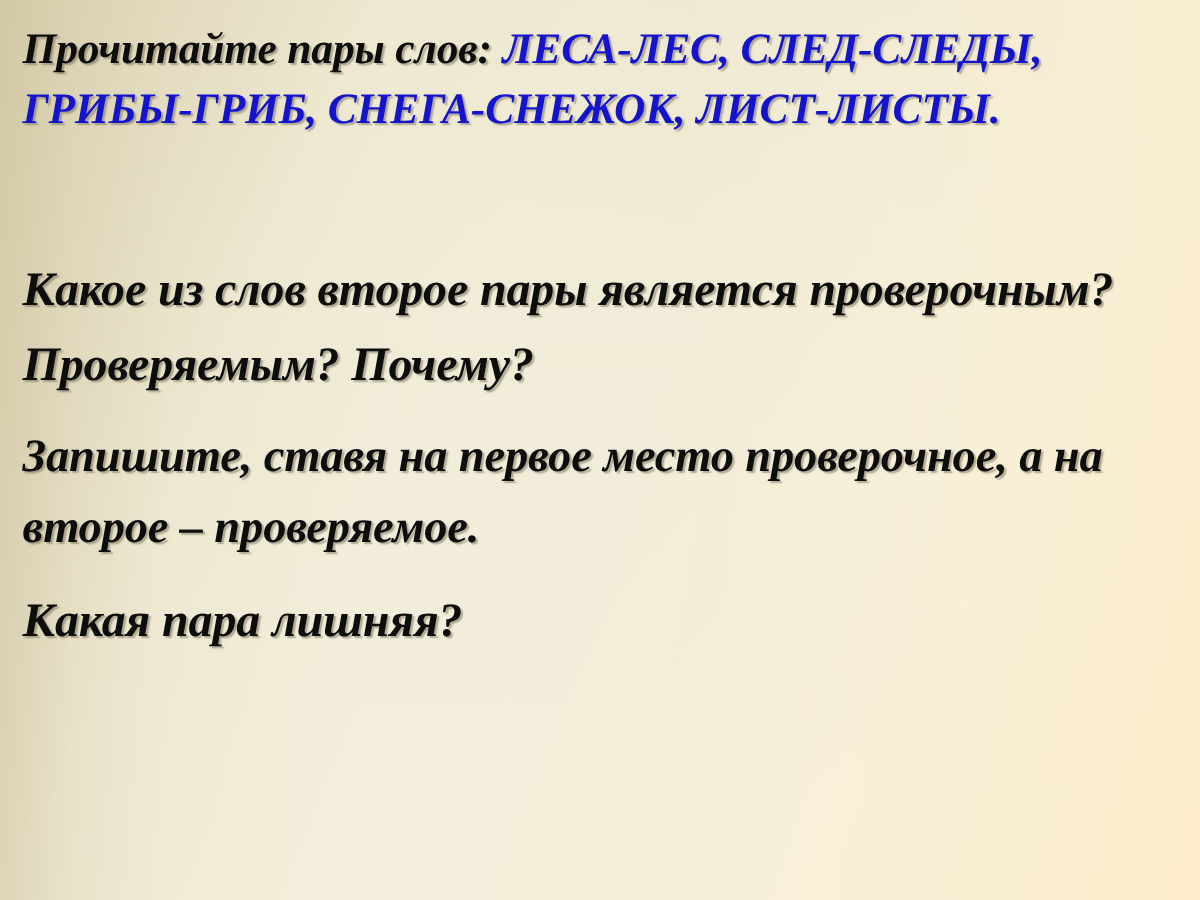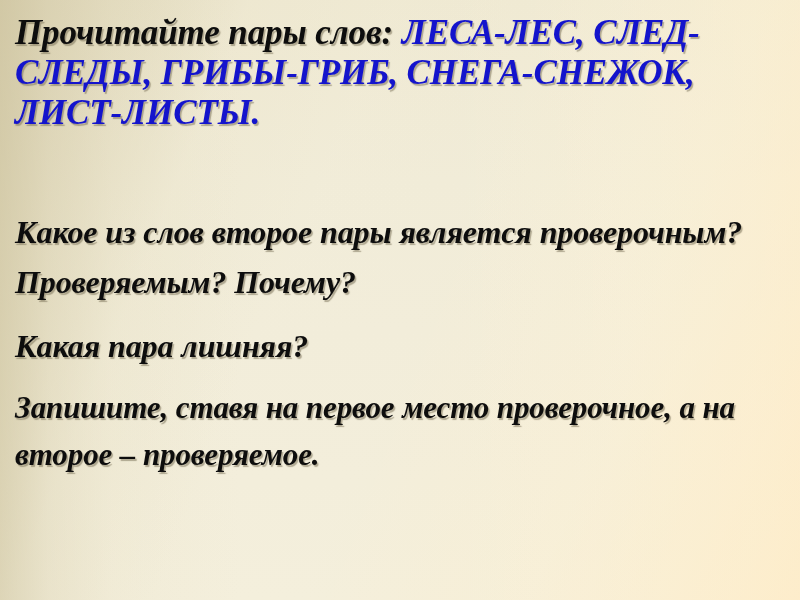--- a/index.html
+++ b/index.html
@@ -66,21 +66,21 @@
     margin: 0;
     font-weight: bold;
     font-style: italic;
     color: #0d0d0d;
     text-shadow: 1.5px 1.5px 1px rgba(120,112,86,0.55);
     letter-spacing: -0.1px;
   }
 
   
   .para-lead {
-    font-size: 35px;
+    font-size: 29px;
     line-height: 40px;
     padding-top: 13px;
   }
 
   .para-lead .blue {
     color: #1414cc;
   }
 
   .blue {
     color: #1414cc;
@@ -114,18 +114,18 @@
 <div id="slide">
 
   <div id="text-body">
 
     <p class="para para-lead"><span>Прочитайте пары слов: </span><span class="blue">ЛЕСА-ЛЕС, СЛЕД-СЛЕДЫ, ГРИБЫ-ГРИБ, СНЕГА-СНЕЖОК, ЛИСТ-ЛИСТЫ.</span></p>
 
     <div class="spacer-block"></div>
 
     <p class="para para-q">Какое из слов второе пары является проверочным? Проверяемым? Почему?</p>
 
+    <p class="para para-q3">Запишите, ставя на первое место проверочное, а на второе – проверяемое.</p>
+
     <p class="para para-q2">Какая пара лишняя?</p>
-
-    <p class="para para-q3">Запишите, ставя на первое место проверочное, а на второе – проверяемое.</p>
 
   </div>
 </div>
 
 </body></html>

